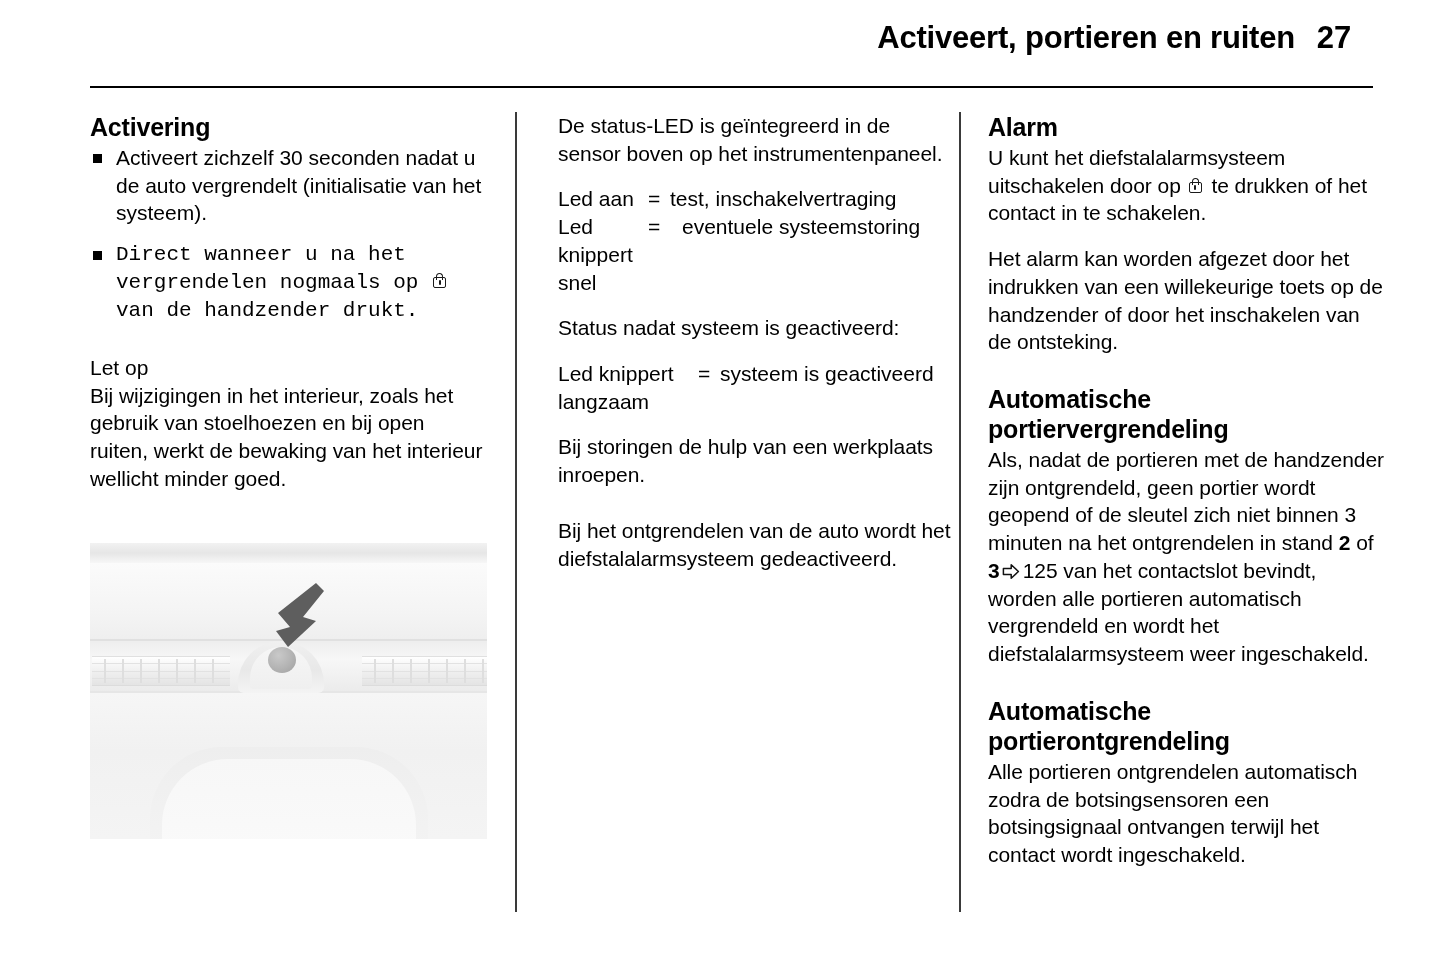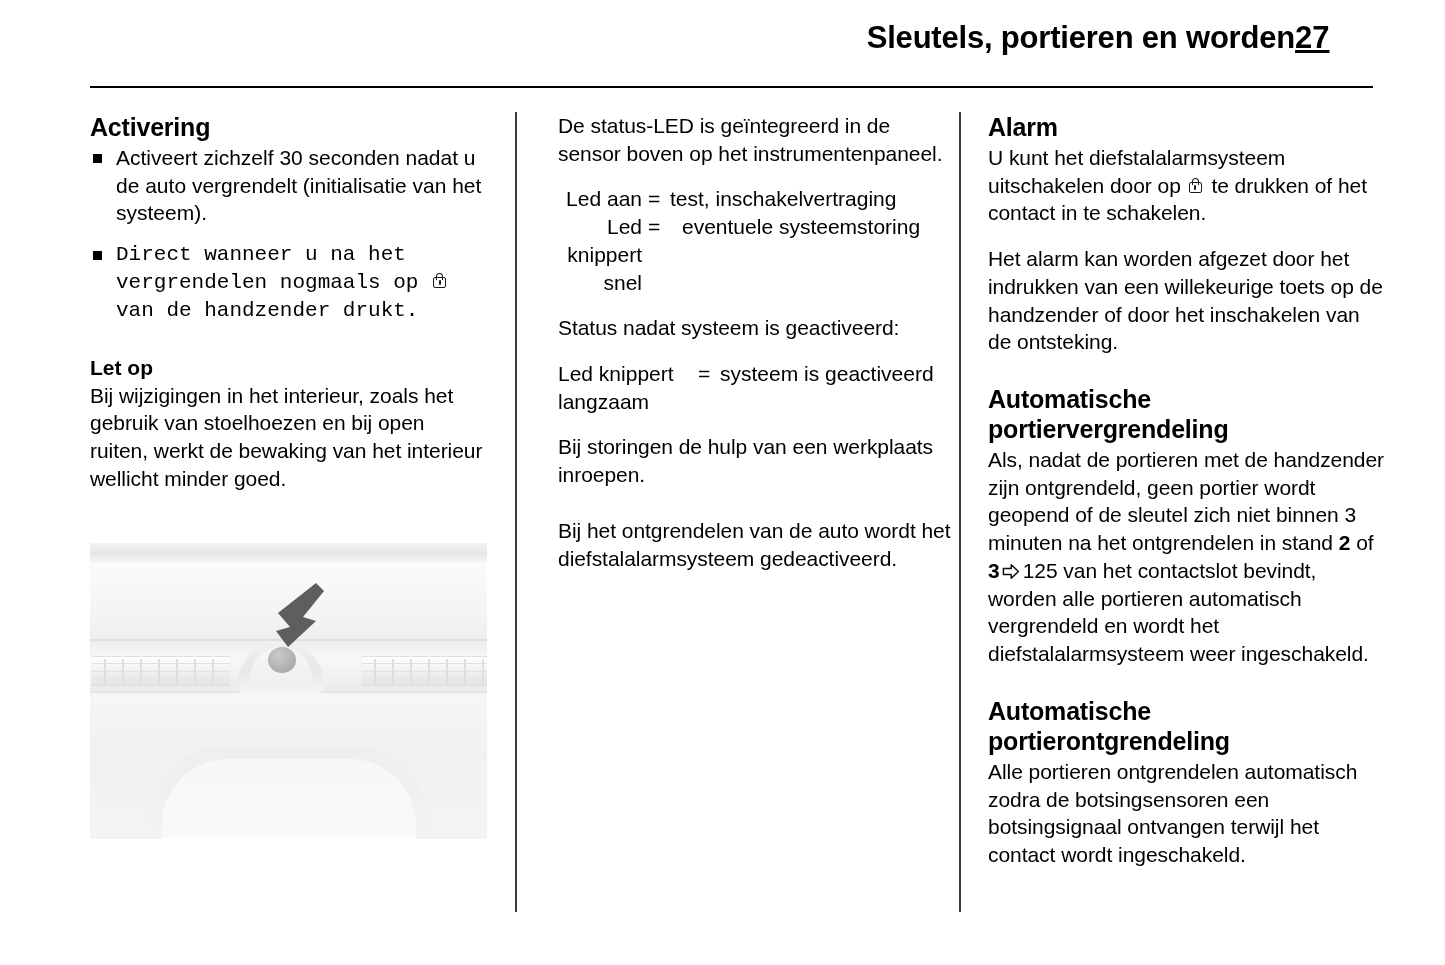--- a/index.html
+++ b/index.html
@@ -35,22 +35,21 @@
     font-weight: bold;
     letter-spacing: -0.2px;
     line-height: 1;
     white-space: nowrap;
   }
   .header-pageno {
     font-size: 31px;
     font-weight: bold;
     line-height: 1;
     width: 78px;
-    text-align: left;
-    text-decoration: underline;
+    text-align: center;
   }
   .header-rule {
     position: absolute;
     left: 90px;
     top: 86px;
     width: 1283px;
     height: 2px;
     background: #000000;
   }
 
@@ -85,21 +84,21 @@
   h2.sec-title {
     font-size: 25px;
     font-weight: bold;
     margin: 0 0 2px 0;
     line-height: 1.2;
     letter-spacing: -0.2px;
   }
   h2.sec-title.tight-top { margin-top: 0; }
   h3.sub-title {
     font-size: 21px;
-    font-weight: bold;
+    font-weight: normal;
     margin: 0;
     line-height: 1.3;
   }
   p.body {
     font-size: 21px;
     line-height: 1.32;
     margin: 0 0 18px 0;
     letter-spacing: -0.05px;
   }
   p.body.nogap { margin-bottom: 0; }
@@ -135,21 +134,21 @@
   .defrow {
     display: flex;
     font-size: 21px;
     line-height: 1.32;
     margin-bottom: 0;
   }
   .defterm {
     flex: 0 0 auto;
     padding-right: 6px;
   }
-  .deflist.narrow .defterm { width: 84px; text-align: right; }
+  .deflist.narrow .defterm { width: 84px; }
   .deflist.wide .defterm { width: 134px; }
   .defeq {
     flex: 0 0 auto;
     width: 22px;
   }
   .defdesc {
     flex: 1 1 auto;
   }
   .defdesc .indent-line { padding-left: 12px; display: block; }
 
@@ -311,21 +310,21 @@
     left: 0; right: 0; top: 172px; height: 2px;
     background: #e6e6e6;
   }
 </style>
 </head>
 <body>
 
 <div id="page">
 
   <div class="page-header">
-    <div class="header-title">Sleutels, portieren en worden</div>
+    <div class="header-title">Activeert, portieren en ruiten</div>
     <div class="header-pageno">27</div>
   </div>
   <div class="header-rule"></div>
 
   <div class="columns">
 
     <div class="col-divider divider-1"></div>
     <div class="col-divider divider-2"></div>
 
     <div class="col col-1">

